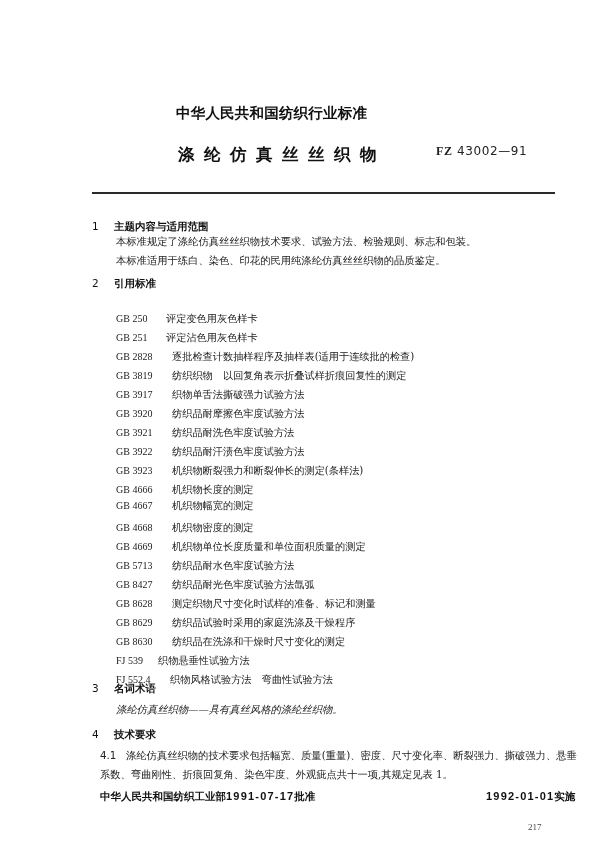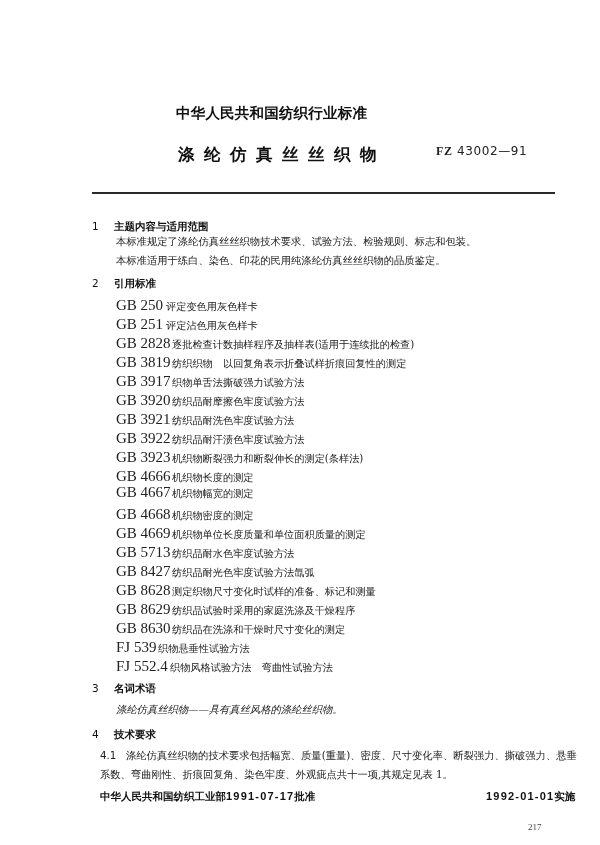--- a/index.html
+++ b/index.html
@@ -20,21 +20,21 @@
     left: 162px; top: 144px; font-family: "DejaVu Sans", sans-serif; font-weight: bold;
     font-size: 16.5px; letter-spacing: 9.5px; color: #111; margin-left: 16px;
   }
   .rule { position: absolute; height: 1.6px; background: #2a2a2a; }
   .h {
     font-family: "DejaVu Sans", sans-serif; font-weight: bold; font-size: 10.5px; color: #111;
   }
   .h .num { display: inline-block; width: 22px; font-weight: normal; }
   .p { font-size: 10.3px; color: #222; }
   .ref { font-size: 10.2px; color: #222; }
-  .ref .c { display: inline-block; min-width: 10px; margin-right: 10px; font-family: "Liberation Serif", serif; font-size: 15px; }
+  .ref .c { display: inline-block; min-width: 10px; margin-right: 10px; font-family: "Liberation Serif", serif; font-size: 10px; margin-top: 16px; }
   .foot {
     font-family: "DejaVu Sans", sans-serif; font-weight: bold; font-size: 10.5px; color: #111;
   }
   .foot-date { font-family: Liberation Sans, sans-serif; font-size: 11px; letter-spacing: 1.2px; color: #111; }
   .pg { font-family: "Liberation Serif", serif; font-size: 9px; color: #444; }
 </style>
 </head>
 <body>
 
 <div class="abs org">中华人民共和国纺织行业标准</div>

